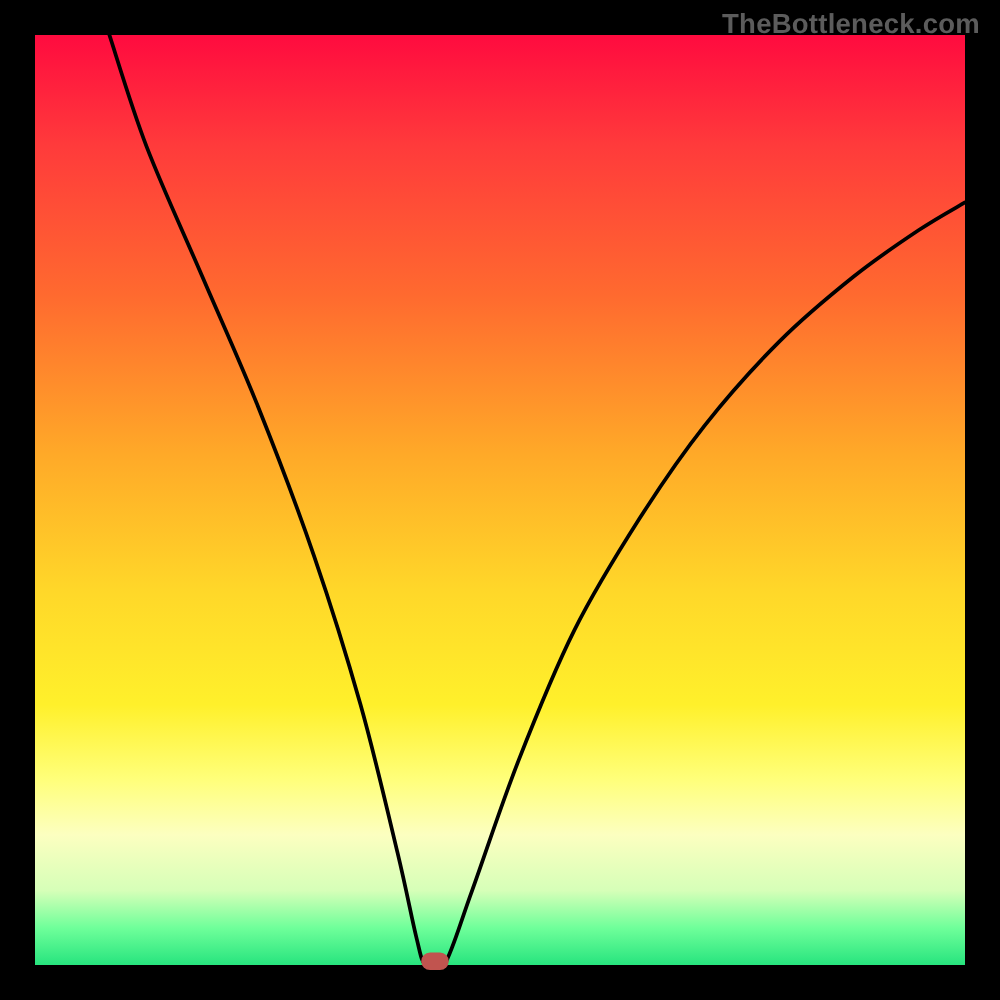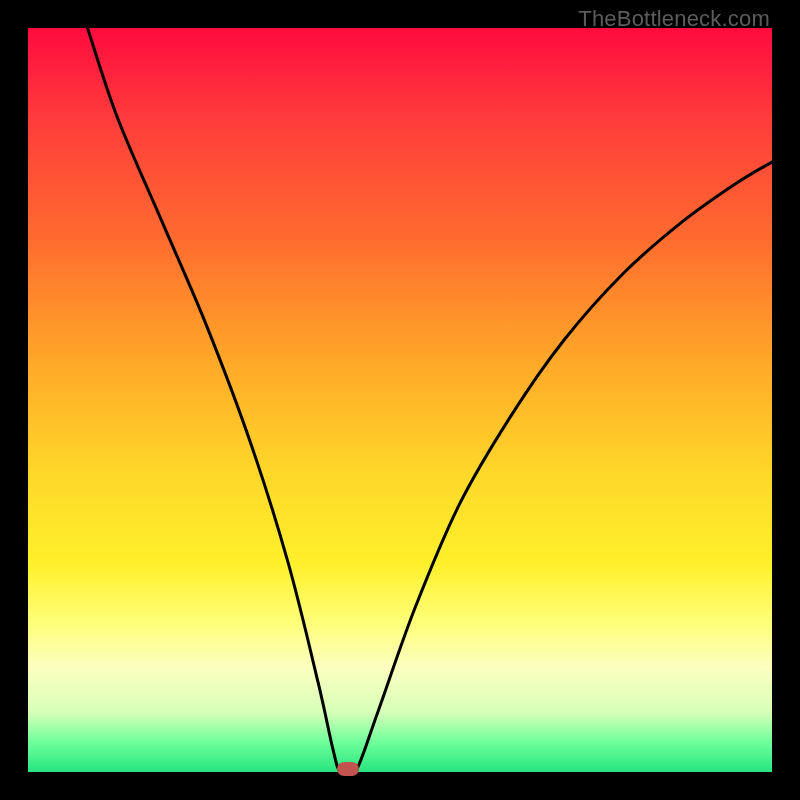--- a/index.html
+++ b/index.html
@@ -33,25 +33,25 @@
       #fff02b 72%,
       #ffff7a 80%,
       #fcffc0 86%,
       #d6ffb8 92%,
       #6fff9a 96%,
       #27e47e 100%);
   }
   .watermark {
     position: absolute;
     top: 6px;
-    right: 30px;
+    right: 16px;
     font-family: Arial, Helvetica, sans-serif;
     font-size: 22px;
     color: #5c5c5c;
-    font-weight: 400;
+    font-weight: 700;
     letter-spacing: 0.2px;
   }
   svg.curve {
     position: absolute;
     left: 0;
     top: 0;
     width: 744px;
     height: 744px;
   }
   .marker {

